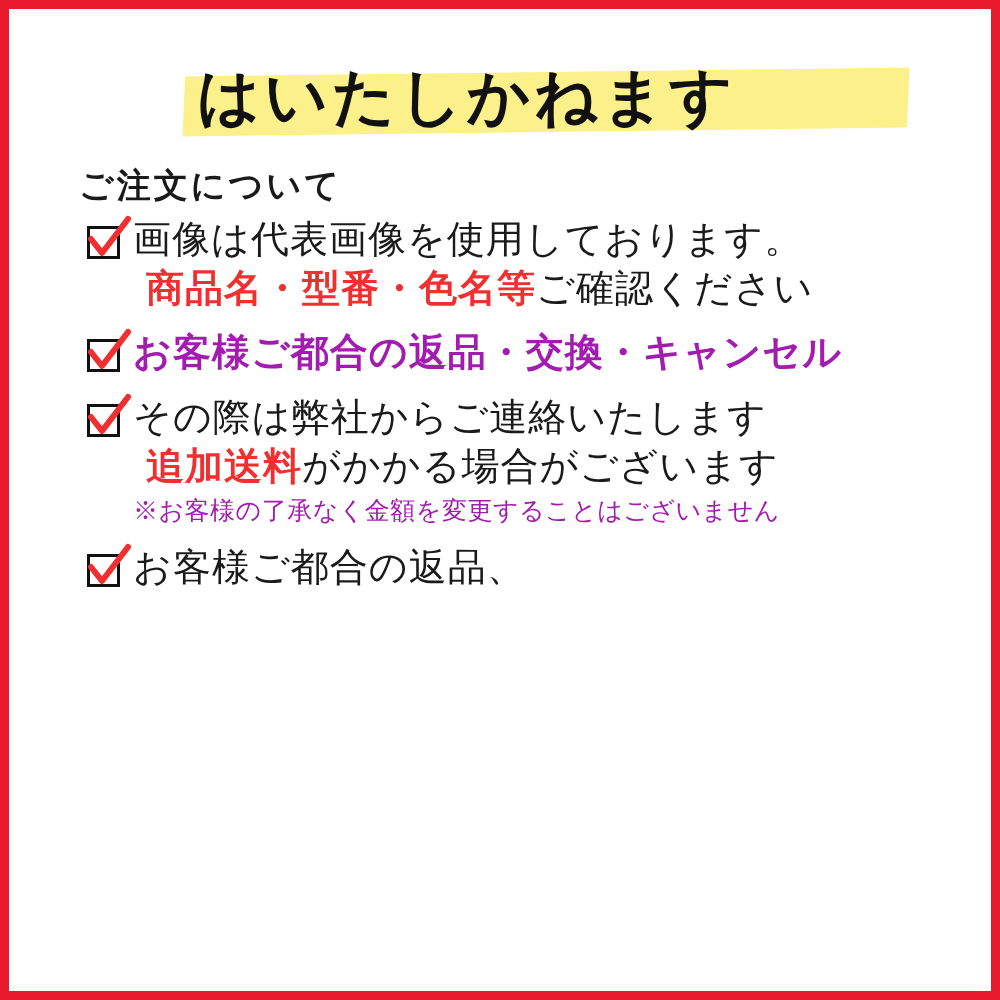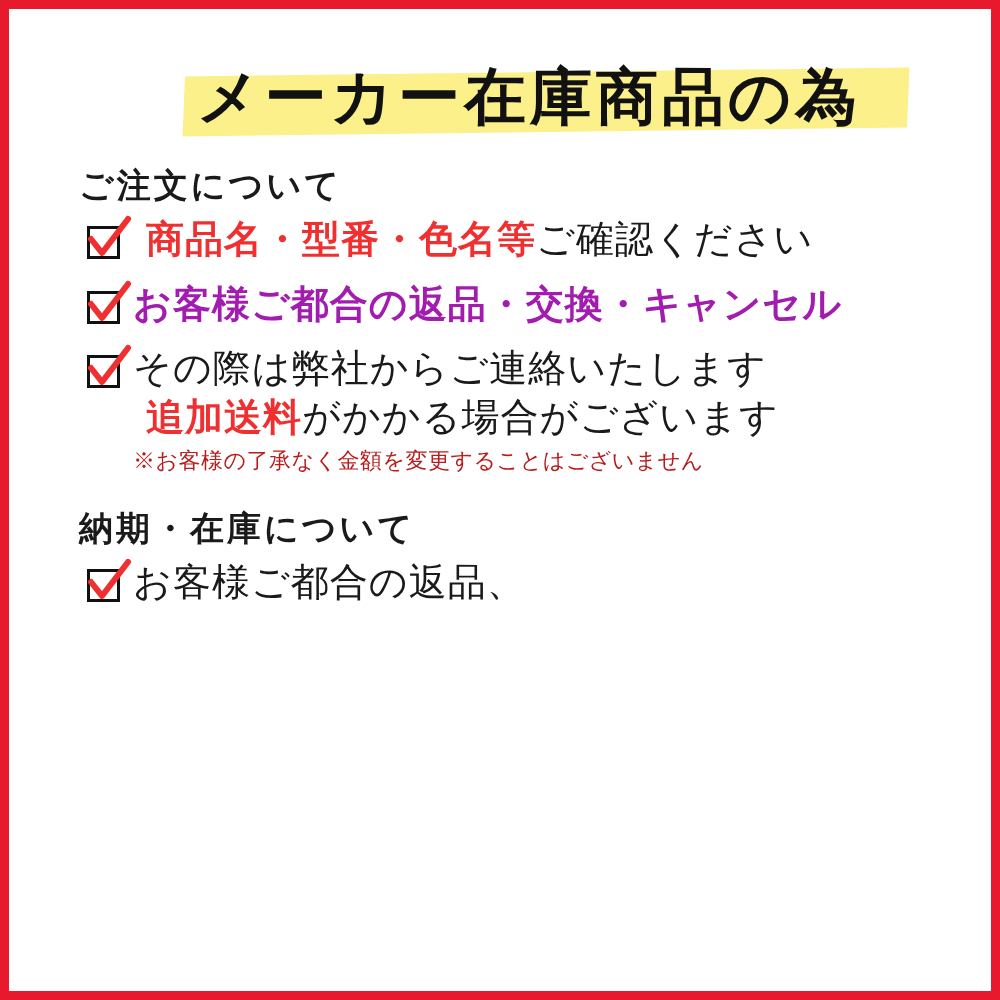--- a/index.html
+++ b/index.html
@@ -110,52 +110,53 @@
   .line.red {
     color: #a21caf;
     font-weight: bold;
   }
   .line .red {
     color: #f03030;
     font-weight: bold;
     margin-left: 13px;
   }
   .note {
-    font-size: 22px;
-    color: #b91c1c;
+    font-size: 25px;
+    color: #a21caf;
     letter-spacing: 0.5px;
     margin-top: 4px;
     white-space: nowrap;
   }
 </style>
 </head>
 <body>
 
 <div class="frame-top"></div>
 <div class="frame-bottom"></div>
 <div class="frame-left"></div>
 <div class="frame-right"></div>
 
 <div class="page">
 
   <div class="headline-wrap">
     <div class="headline-hl"></div>
-    <div class="headline-text">メーカー在庫商品の為</div>
+    <div class="headline-text">はいたしかねます</div>
   </div>
 
   <div class="section-title">ご注文について</div>
 
   <div class="item">
     <span class="check-icon">
       <span class="box"></span>
       <svg width="46" height="48" viewBox="0 0 46 48">
           <path d="M6 22 L17 36 L43 2" stroke="#f03030" stroke-width="6" fill="none" stroke-linecap="round" stroke-linejoin="round"></path>
         </svg>
     </span>
     <span class="lines">
+      <div class="line">画像は代表画像を使用しております。</div>
       <div class="line"><span class="red">商品名・型番・色名等</span><span>ご確認ください</span></div>
     </span>
   </div>
 
   <div class="item">
     <span class="check-icon">
       <span class="box"></span>
       <svg width="46" height="48" viewBox="0 0 46 48">
           <path d="M6 22 L17 36 L43 2" stroke="#f03030" stroke-width="6" fill="none" stroke-linecap="round" stroke-linejoin="round"></path>
         </svg>
@@ -172,21 +173,20 @@
           <path d="M6 22 L17 36 L43 2" stroke="#f03030" stroke-width="6" fill="none" stroke-linecap="round" stroke-linejoin="round"></path>
         </svg>
     </span>
     <span class="lines">
       <div class="line">その際は弊社からご連絡いたします</div>
       <div class="line"><span class="red">追加送料</span><span>がかかる場合がございます</span></div>
       <div class="note">※お客様の了承なく金額を変更することはございません</div>
     </span>
   </div>
 
-  <div class="section-title second">納期・在庫について</div>
 
   <div class="item">
     <span class="check-icon">
       <span class="box"></span>
       <svg width="46" height="48" viewBox="0 0 46 48">
           <path d="M6 22 L17 36 L43 2" stroke="#f03030" stroke-width="6" fill="none" stroke-linecap="round" stroke-linejoin="round"></path>
         </svg>
     </span>
     <span class="lines">
       <div class="line">お客様ご都合の返品、</div>

